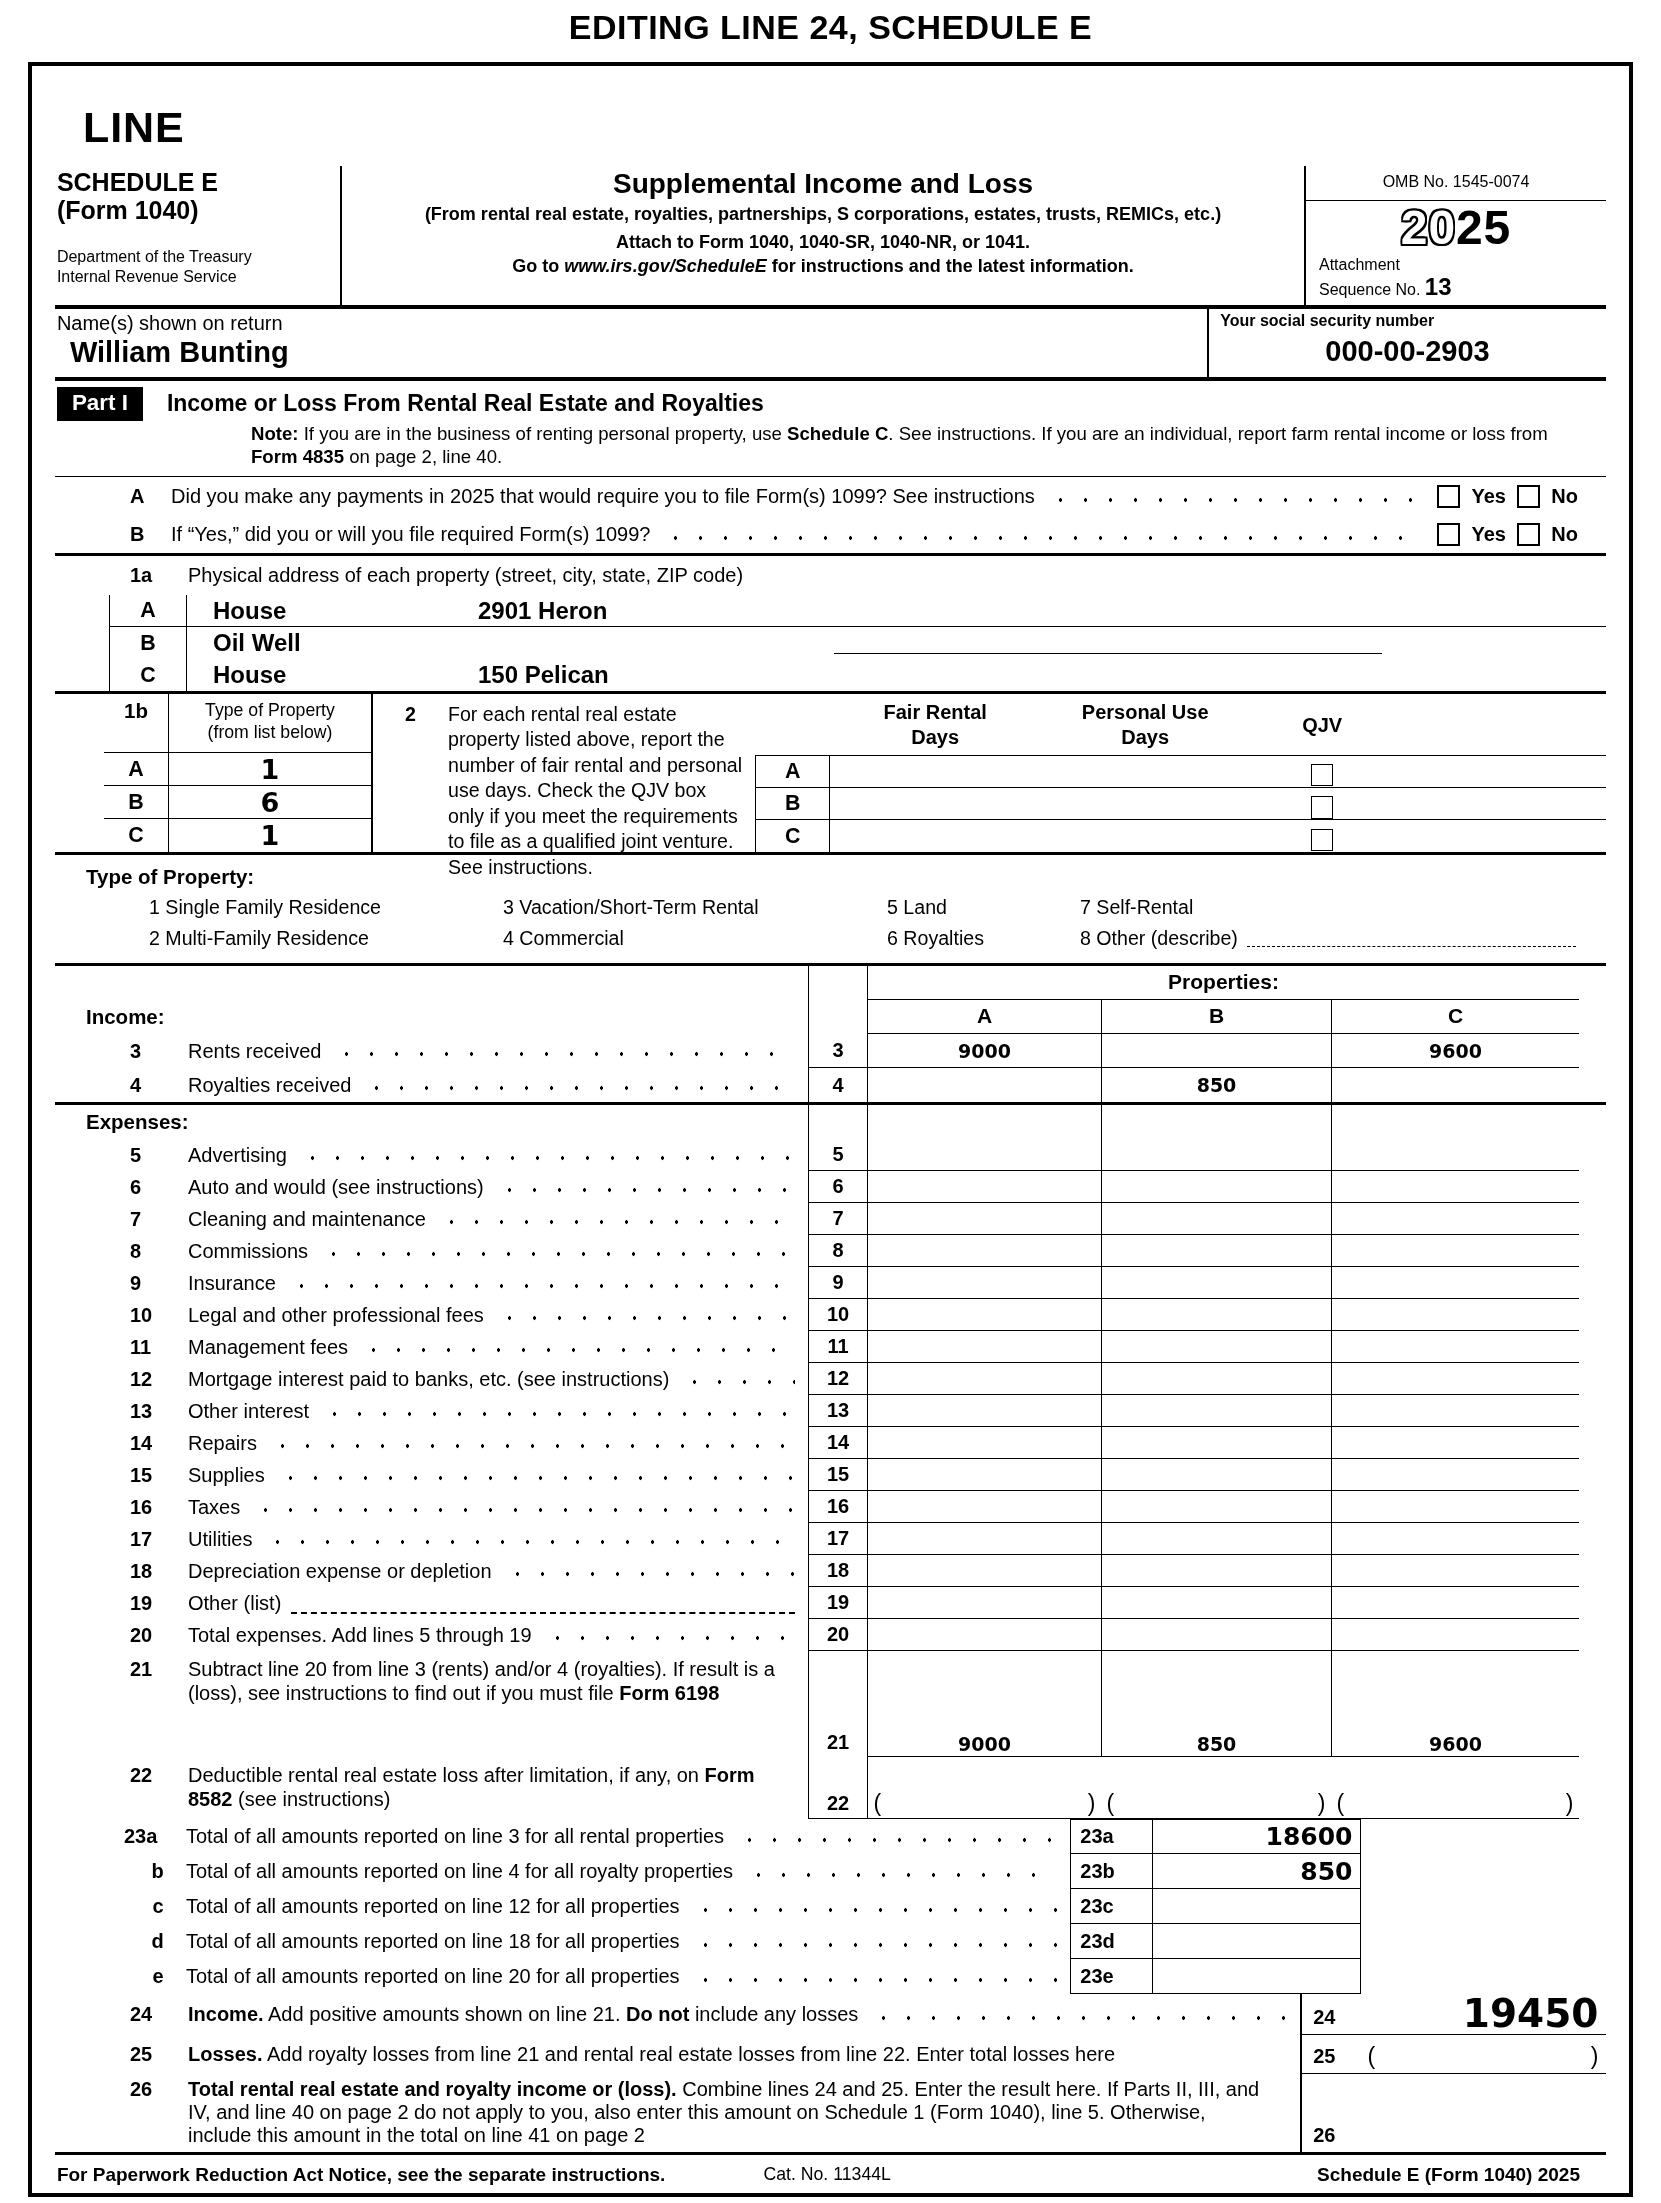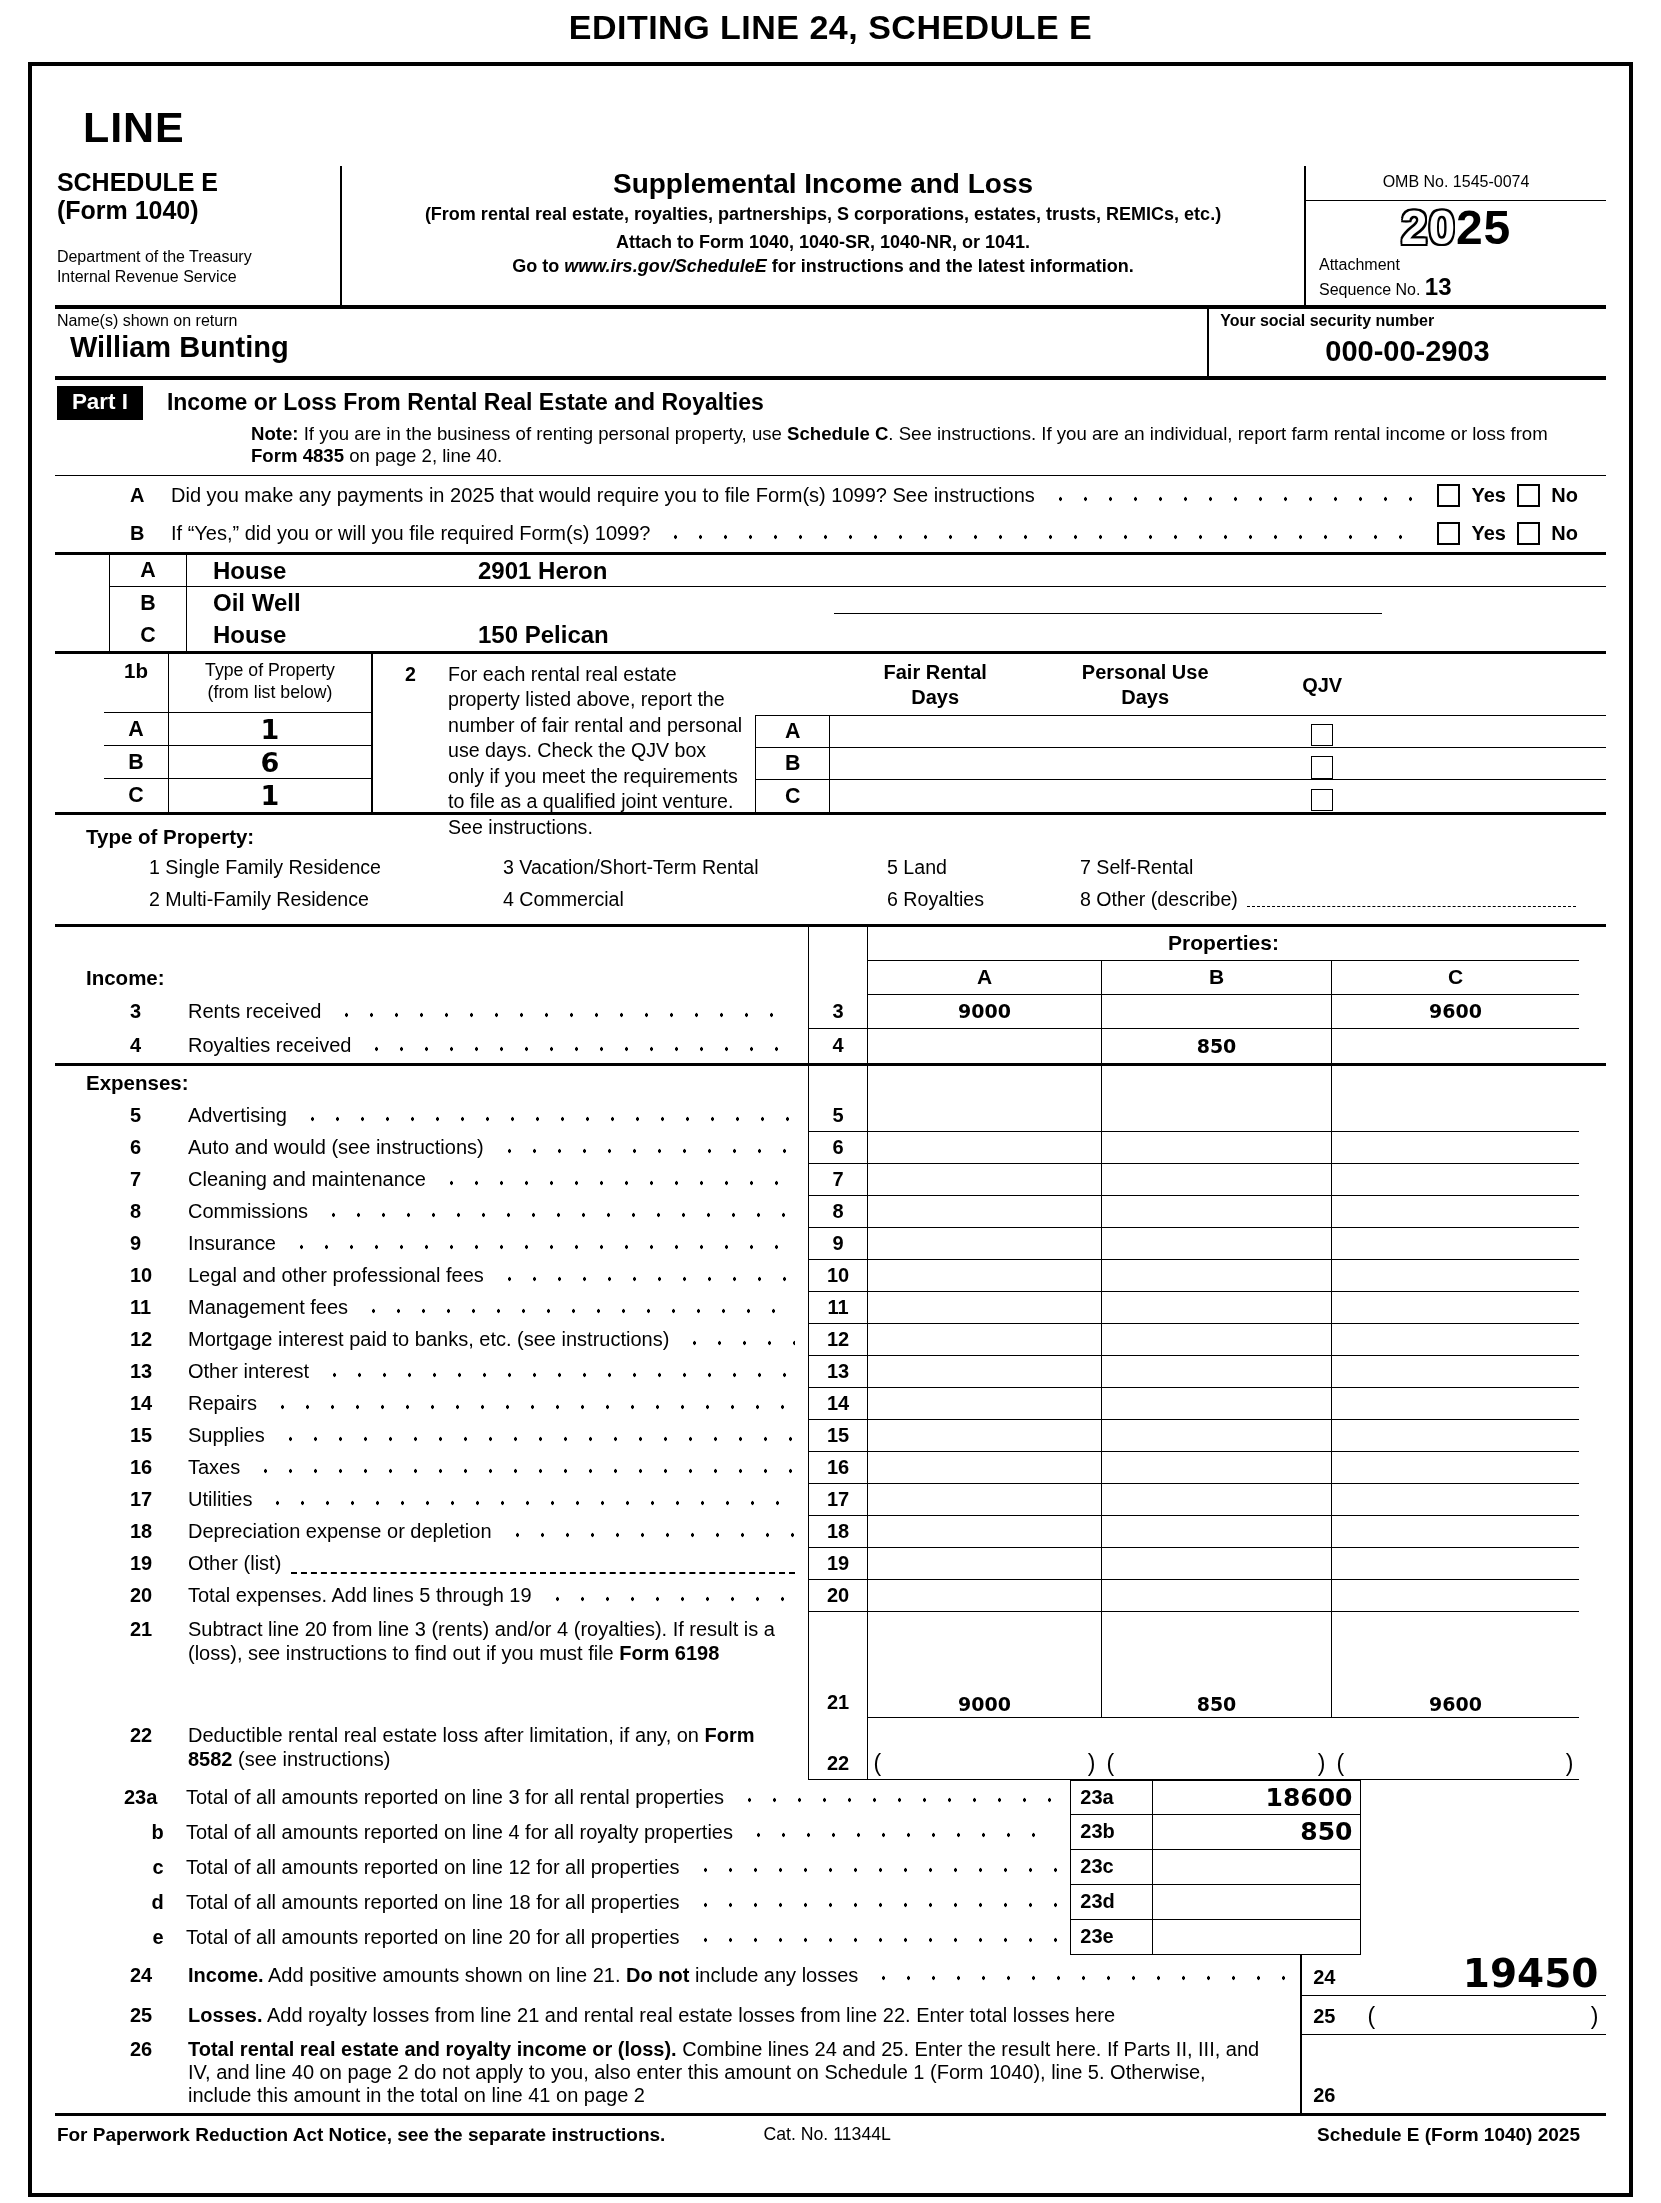--- a/index.html
+++ b/index.html
@@ -27,21 +27,21 @@
   .hg3 { display:flex; flex-direction:column; }
   .omb { font-size:16px; text-align:center; padding:7.5px 0 8.4px; border-bottom:1.9px solid #000; }
   .year { text-align:center; font-size:48px; font-weight:bold; line-height:1.02; padding-top:3.7px; letter-spacing:0.9px; }
   .yr-outline { color:#fff; text-shadow:-1.9px -1.9px 0 #000, 1.9px -1.9px 0 #000, -1.9px 1.9px 0 #000, 1.9px 1.9px 0 #000, 0 1.9px 0 #000, 0 -1.9px 0 #000, 1.9px 0 0 #000, -1.9px 0 0 #000; }
   .attach-seq { font-size:16px; line-height:1.12; padding:2.8px 0 4.7px 13px; }
   .attach-no { font-size:24px; font-weight:bold; }
 
   
   .name-row { display:grid; grid-template-columns:1fr 399px; border-bottom:4.7px solid #000; }
   .nr-left { padding:2.8px 0 7.5px 1.9px; }
-  .nr-label { font-size:16px; }
+  .nr-label { font-size:20px; }
   .nr-name { font-size:29px; font-weight:bold; padding-left:13px; margin-top:0.9px; }
   .nr-right { border-left:2.8px solid #000; padding:2.8px 11.2px 7.5px; }
   .nr-label-b { font-size:16px; font-weight:bold; }
   .nr-ssn { font-size:29px; font-weight:bold; text-align:center; margin-top:5px; }
 
   
   .part1-head { display:flex; align-items:flex-start; padding-top:6.5px; }
   .part1-badge { background:#000; color:#fff; font-weight:bold; font-size:22.4px; padding:2.8px 15px 4.7px; margin-left:1.9px; }
   .part1-title { font-weight:bold; font-size:23px; margin-left:24px; padding-top:2.8px; }
   .note { margin:2.8px 28px 7.5px 196px; font-size:18.6px; line-height:1.22; max-width:1333px; }
@@ -229,20 +229,24 @@
     <div class="q-boxes">
       <div class="cb"></div>
       <div class="q-yn">Yes</div>
       <div class="cb"></div>
       <div class="q-yn">No</div>
     </div>
   </div>
 
   <div class="rule-thick"></div>
 
+  <div class="line1a">
+    <div class="l1a-num">1a</div>
+    <div>Physical address of each property (street, city, state, ZIP code)</div>
+  </div>
   <div class="prop-row ul-full">
     <div class="prop-letter">A</div>
     <div class="prop-type">House</div>
     <div class="prop-addr">
           <span>2901 Heron</span>
         </div>
   </div>
   <div class="prop-row">
     <div class="prop-letter">B</div>
     <div class="prop-type">Oil Well</div>

